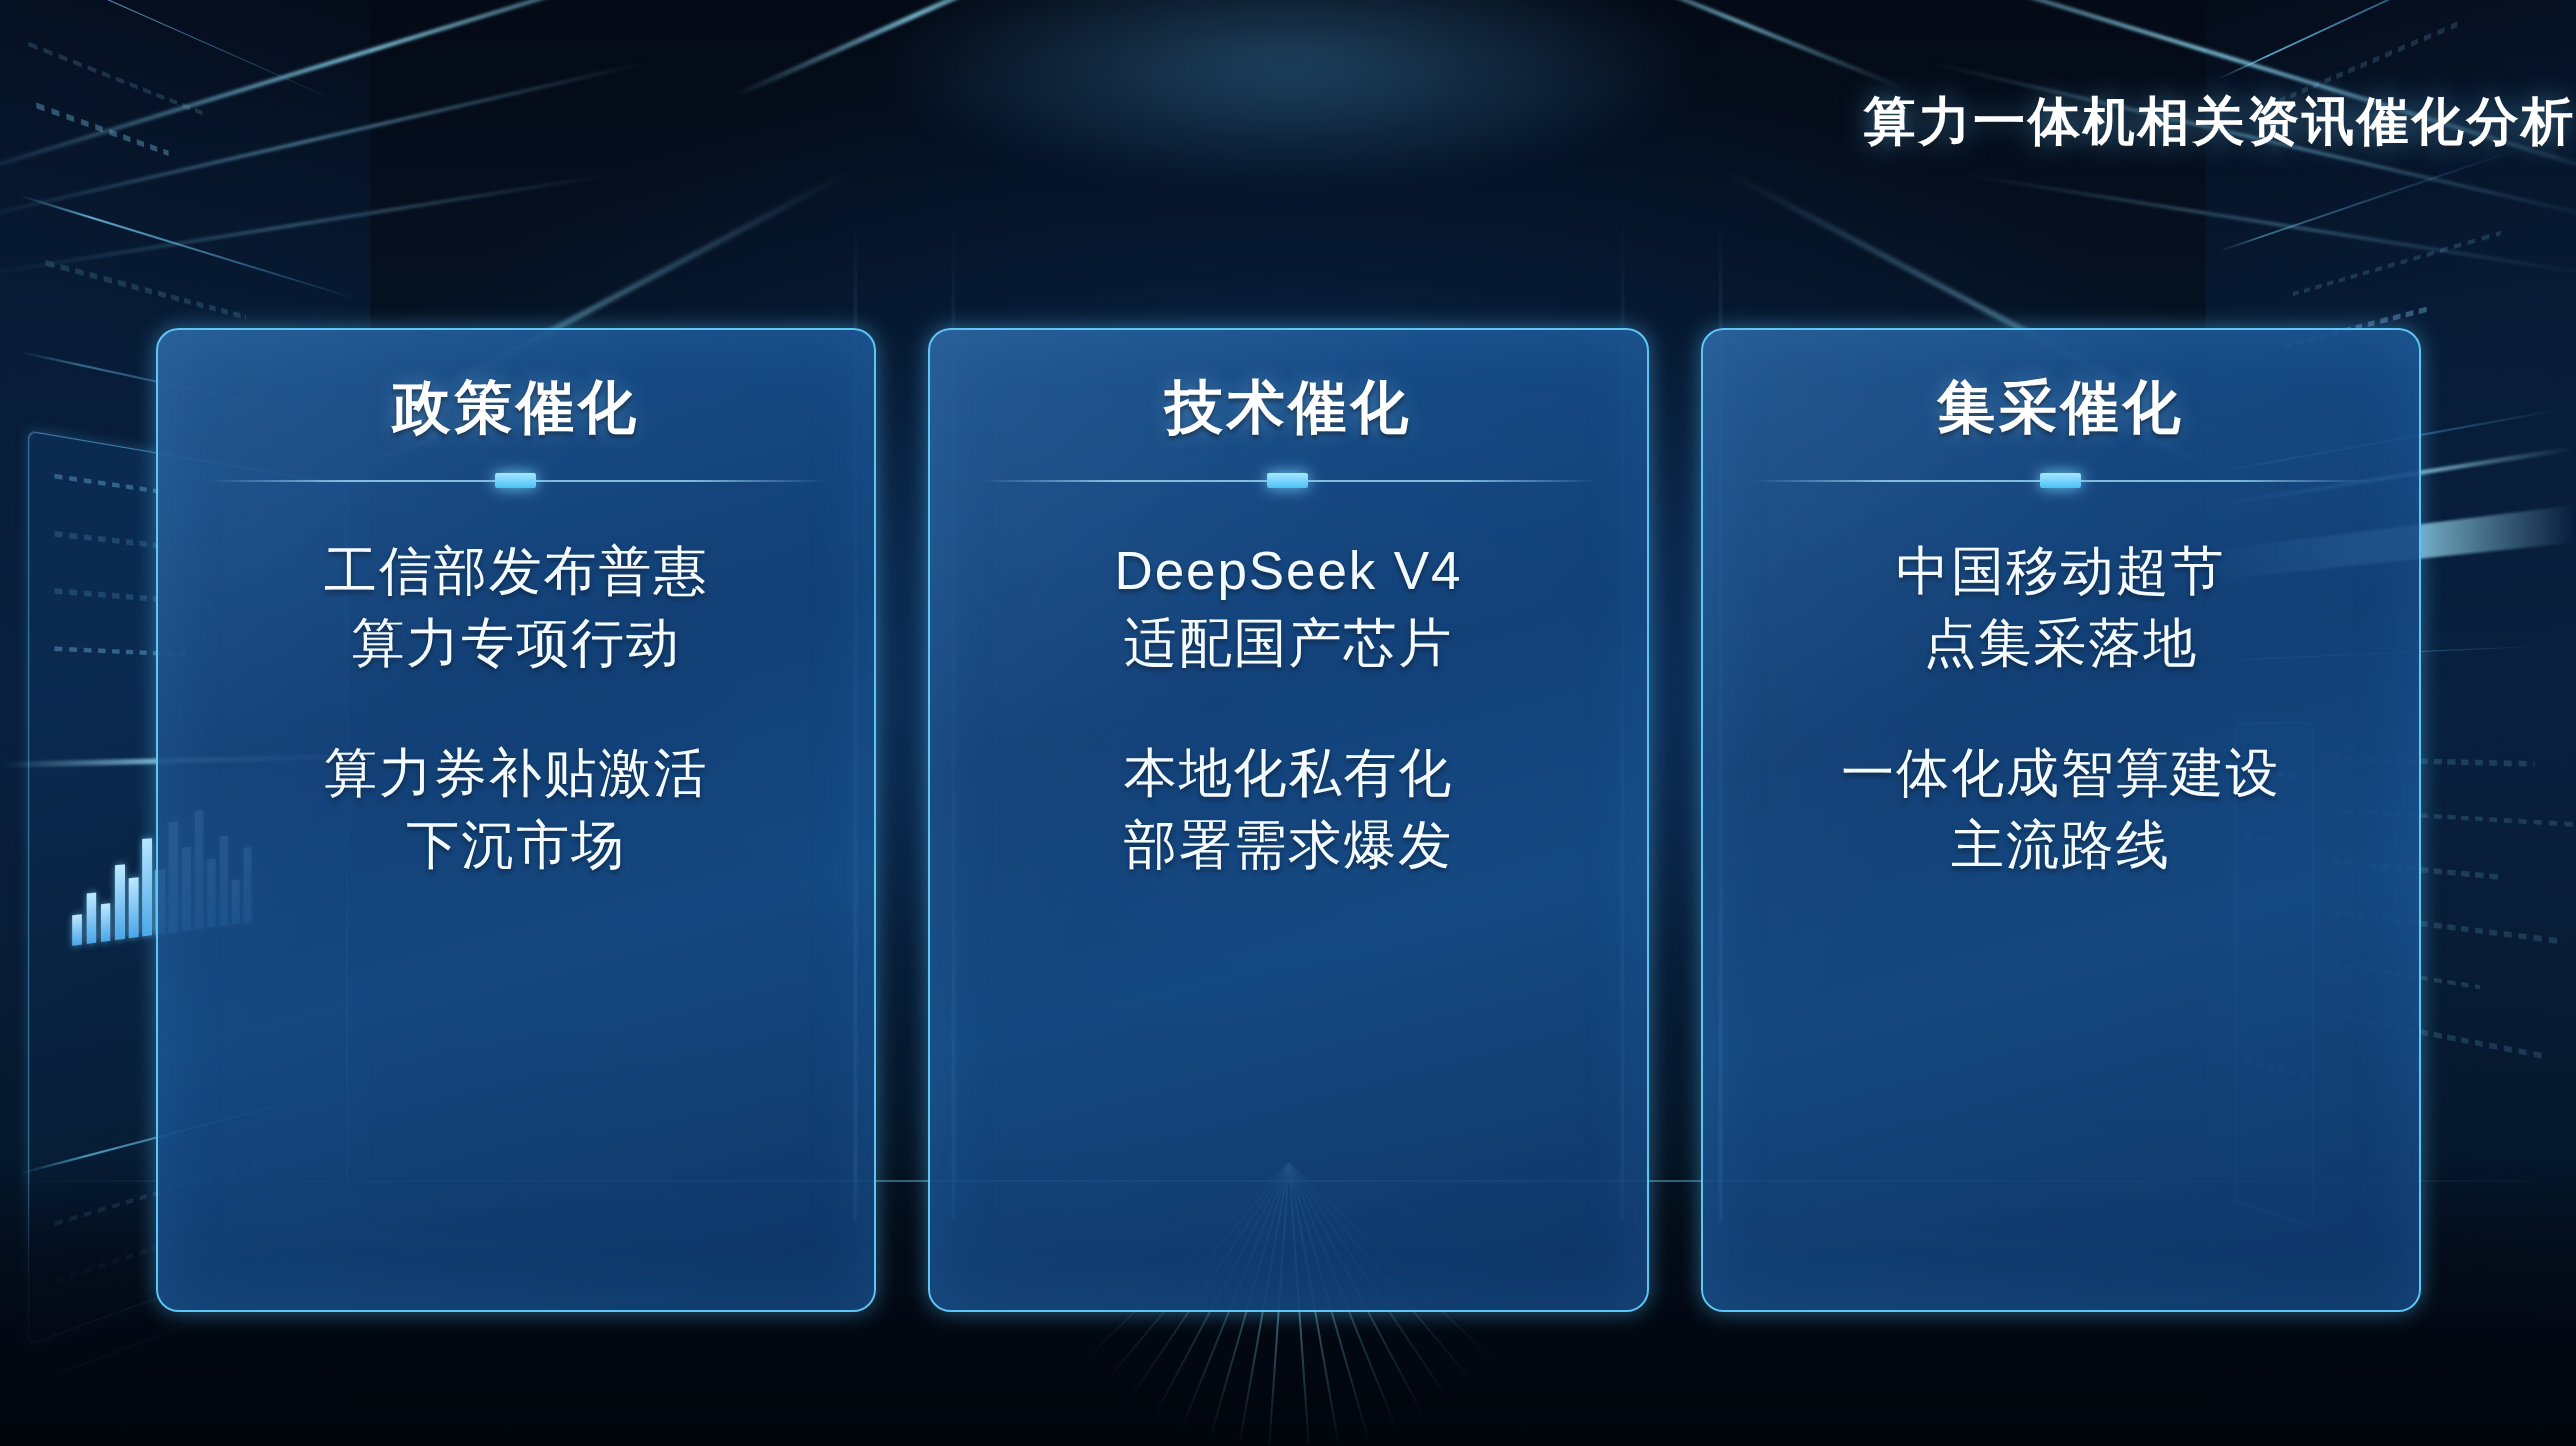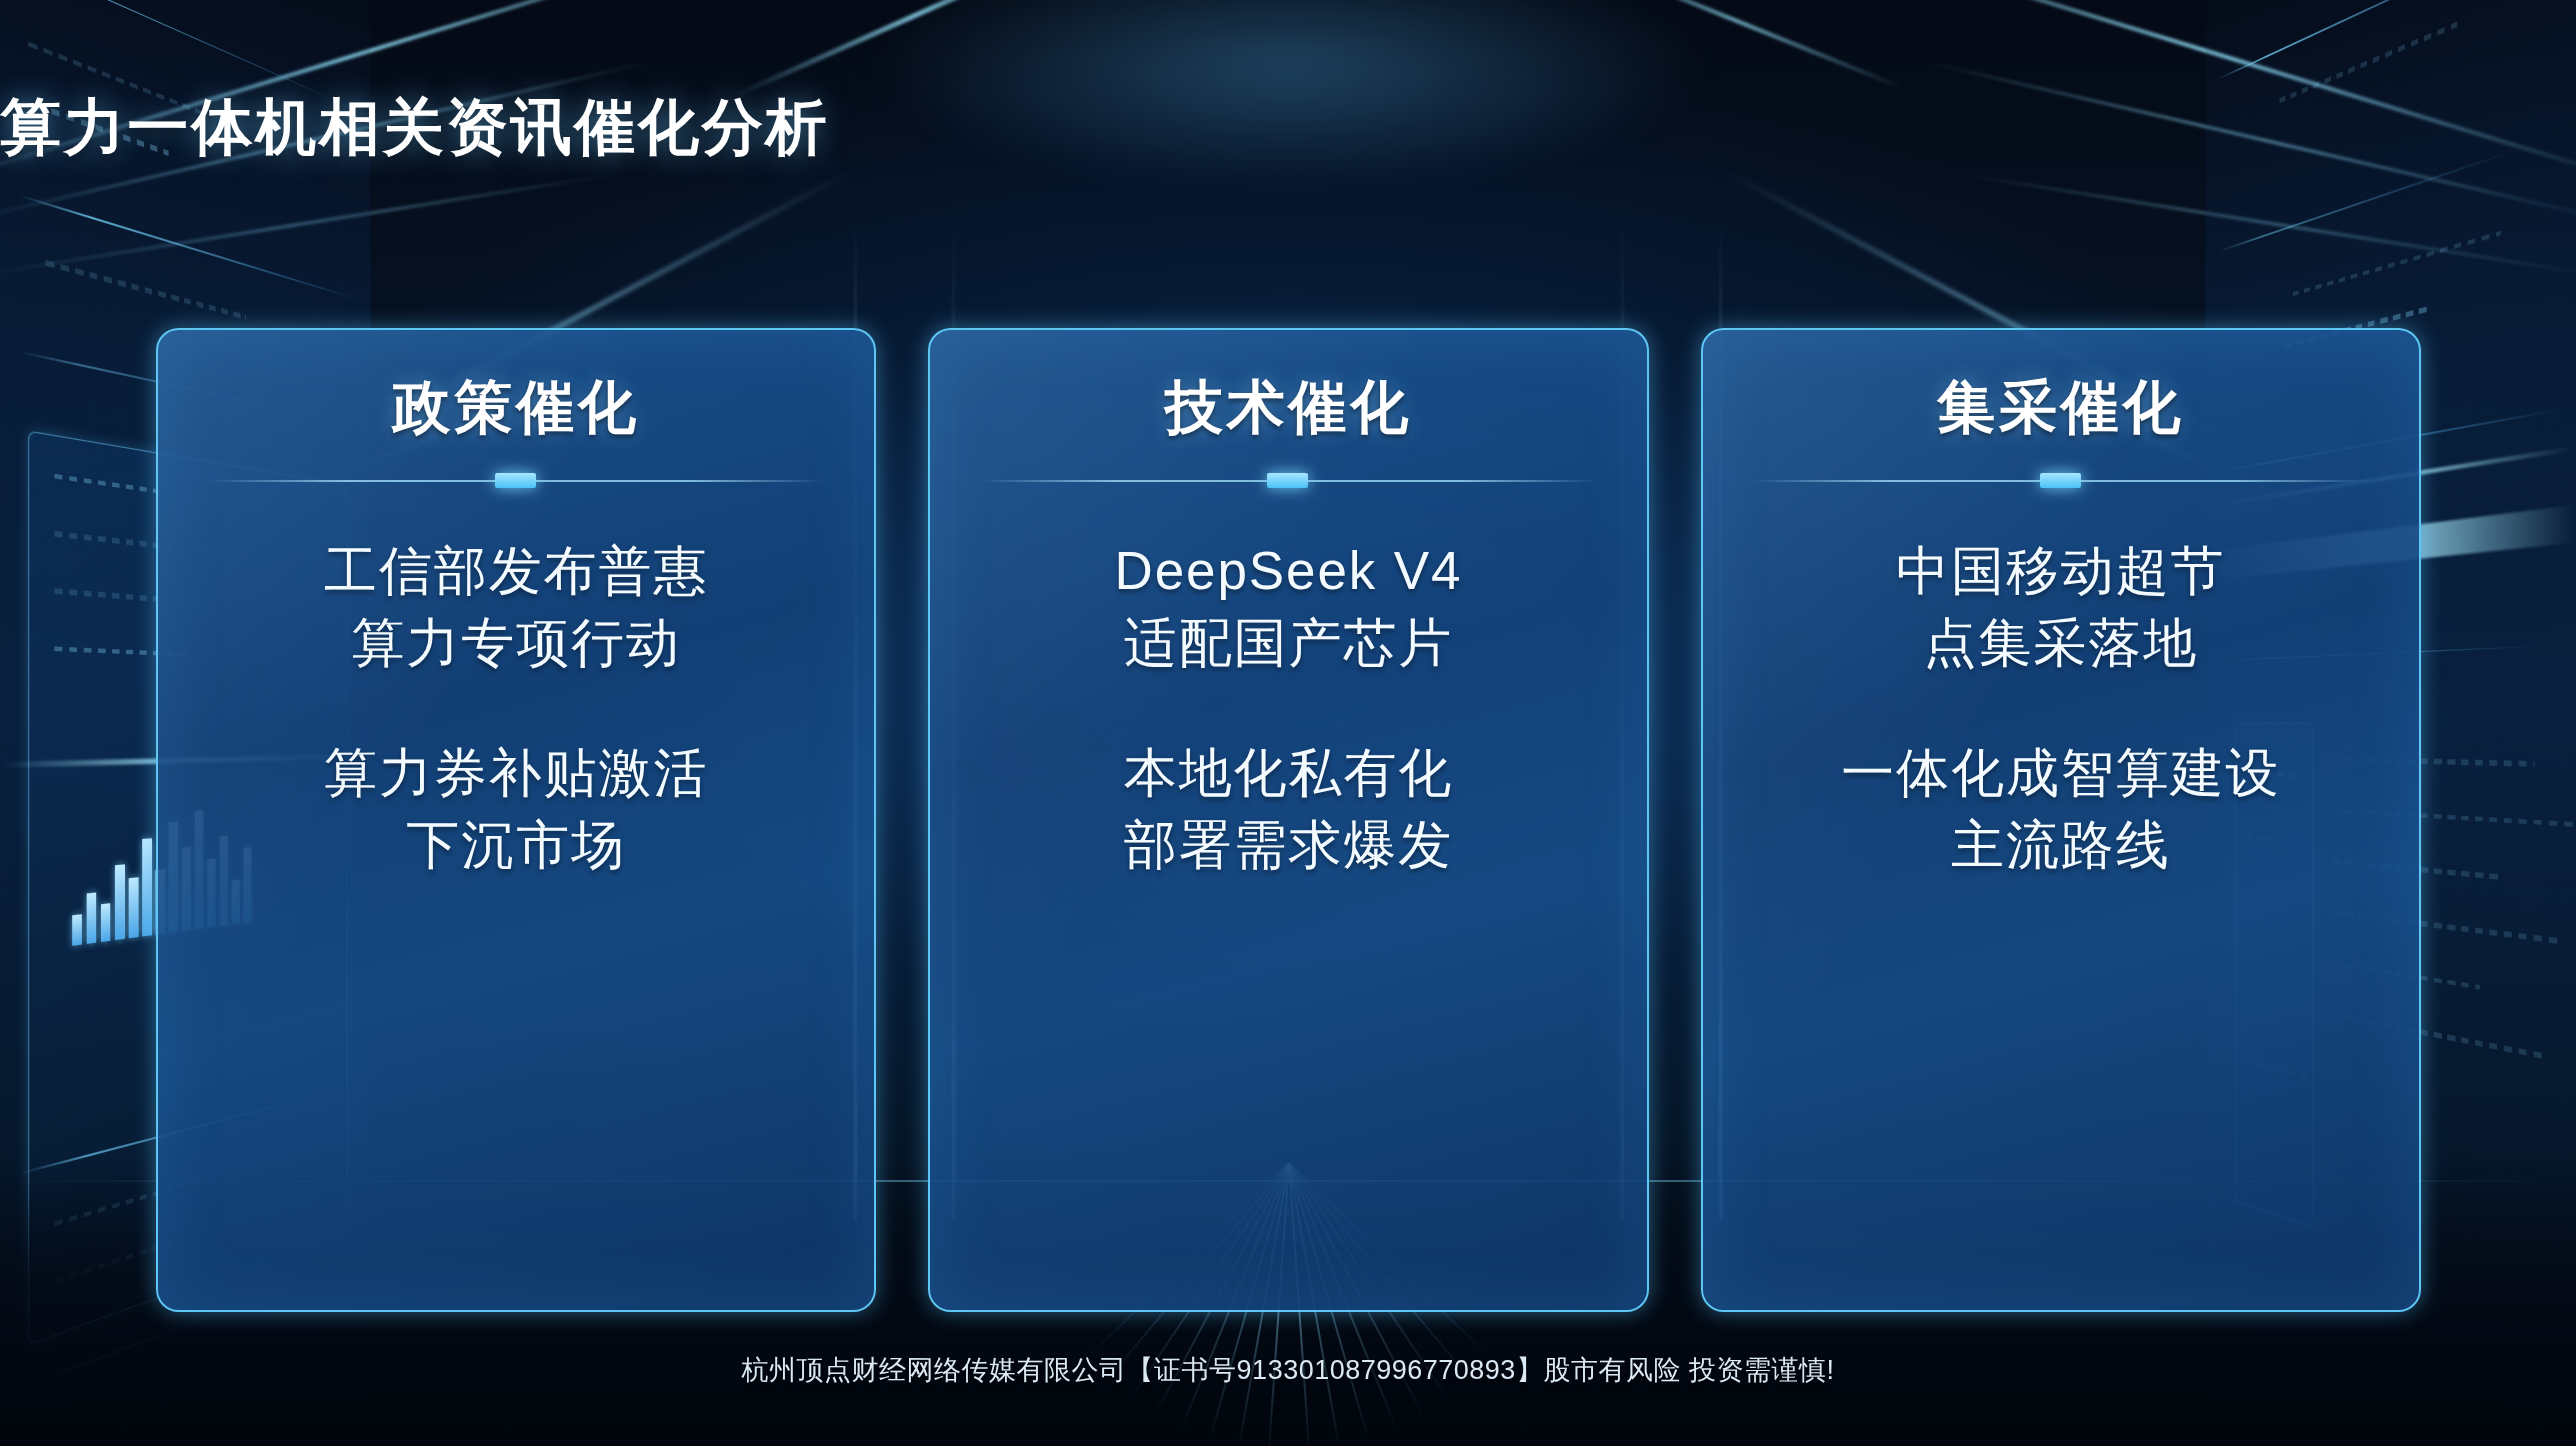--- a/index.html
+++ b/index.html
@@ -120,22 +120,22 @@
     width:849px; height:245px; margin-left:-424px;
     background:radial-gradient(ellipse at center, rgba(90,190,255,0.30), rgba(30,90,160,0.0) 70%);
     filter:blur(17px);
   }
 
   
   #content { position:relative; z-index:20; width:100%; height:100%; }
 
   .title {
     position:absolute; top:87px; left:0; right:0;
-    text-align:left;
-    font-size:61px;
+    text-align:right;
+    font-size:52px;
     font-weight:bold;
     color:#ffffff;
     letter-spacing:2.8px;
     text-shadow:0 0 26.4px rgba(110,200,255,0.55), 0 3.8px 9.4px rgba(0,0,0,0.55);
     white-space:nowrap;
   }
 
   .cards {
     position:absolute;
     top:328px; left:156px;
@@ -393,17 +393,16 @@
           </div>
           <div class="item">
             <span class="ln">一体化成智算建设</span>
             <span class="ln">主流路线</span>
           </div>
         </div>
       </div>
 
     </div>
 
-    <div class="footer">杭州顶点财经网络传媒有限公司【证书号913301087996770893】股市有风险 投资需谨慎!</div>
 
   </div>
 </div>
 
 
 </body></html>

